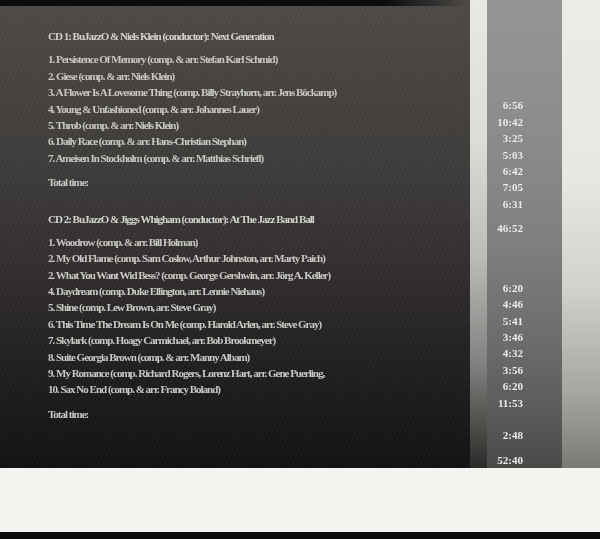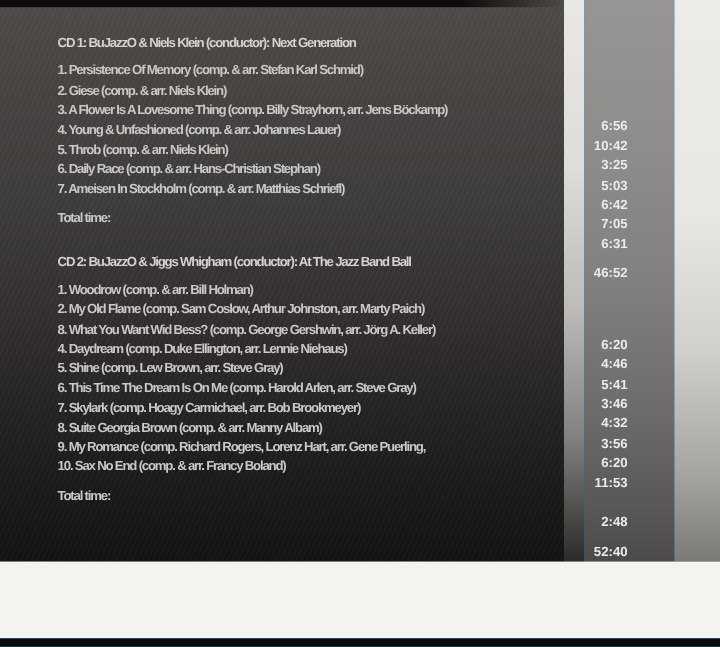--- a/index.html
+++ b/index.html
@@ -1,19 +1,19 @@
 <!DOCTYPE html>
 <html><head>
 <meta charset="utf-8">
 <style>
   * { margin:0; padding:0; box-sizing:border-box; }
   body { background:#ffffff; }
   .page {
     position:relative; width:600px; height:539px; overflow:hidden;
-    background:#0369a1; font-family:Liberation Sans, sans-serif;
+    background:#404040; font-family:Liberation Serif, serif;
   }
   
   .panel {
     position:absolute; left:0; top:0; width:470px; height:468px;
     background:linear-gradient(180deg,#4d4a47 0%,#464341 16%,#3e3c3a 36%,
       #322f2e 56%,#262423 72%,#1a1919 88%,#121212 100%);
   }
   .panel::after{
     content:""; position:absolute; inset:0; pointer-events:none;
     background:repeating-linear-gradient(115deg, rgba(255,255,255,0.02) 0 2px, rgba(0,0,0,0.02) 2px 4px);
@@ -109,21 +109,21 @@
 
     <div class="row">
       <span class="tt">1. Woodrow (comp. &amp; arr. Bill Holman)</span>
       <span class="time">6:20</span>
     </div>
     <div class="row">
       <span class="tt">2. My Old Flame (comp. Sam Coslow, Arthur Johnston, arr. Marty Paich)</span>
       <span class="time">4:46</span>
     </div>
     <div class="row">
-      <span class="tt">8. What You Want Wid Bess? (comp. George Gershwin, arr. Jörg A. Keller)</span>
+      <span class="tt">2. What You Want Wid Bess? (comp. George Gershwin, arr. Jörg A. Keller)</span>
       <span class="time">5:41</span>
     </div>
     <div class="row">
       <span class="tt">4. Daydream (comp. Duke Ellington, arr. Lennie Niehaus)</span>
       <span class="time">3:46</span>
     </div>
     <div class="row">
       <span class="tt">5. Shine (comp. Lew Brown, arr. Steve Gray)</span>
       <span class="time">4:32</span>
     </div>

